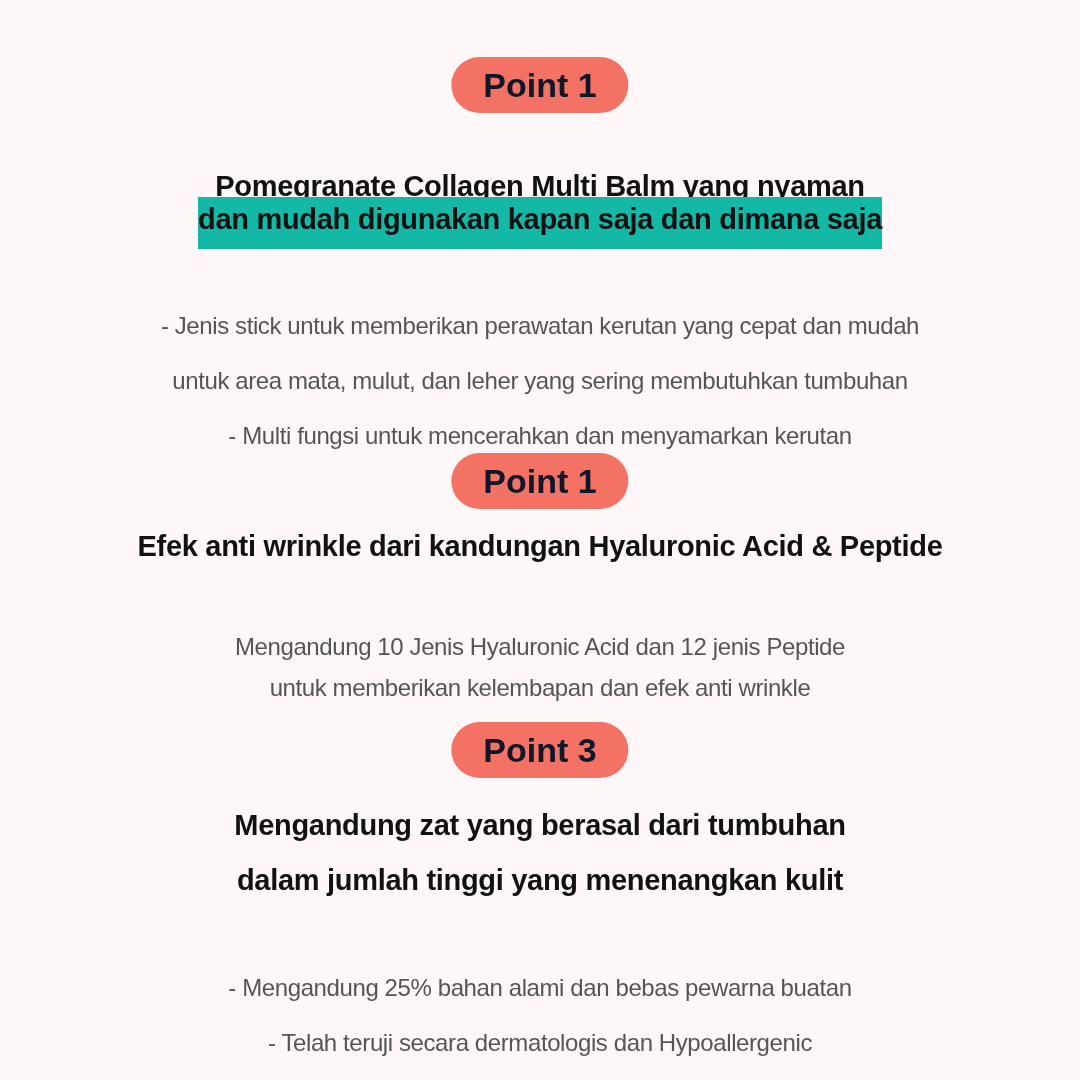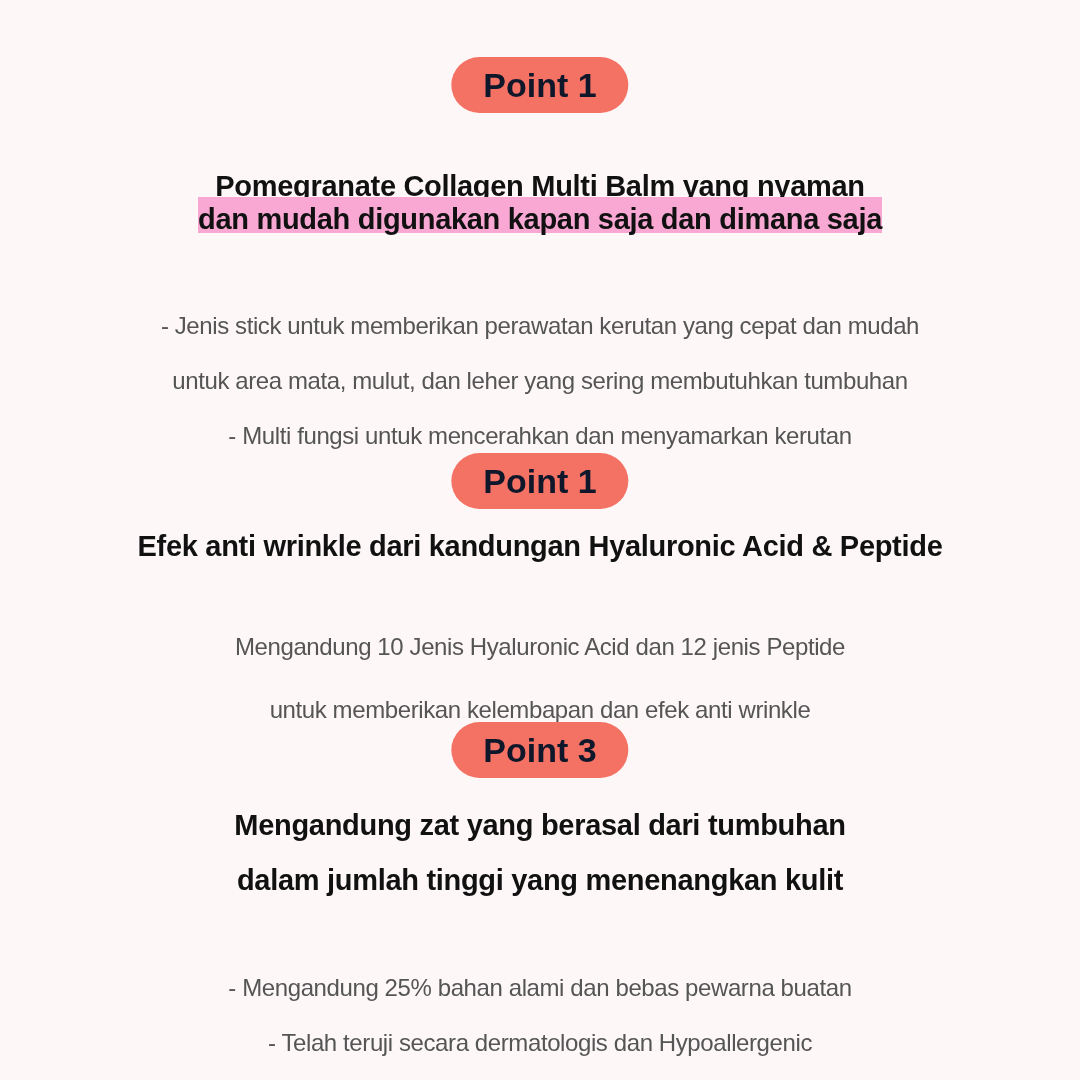--- a/index.html
+++ b/index.html
@@ -16,38 +16,38 @@
     border-radius:30px; height:56px; line-height:56px;
     padding:0 32px; white-space:nowrap;
   }
   .line {
     position:absolute; left:0; width:1080px; text-align:center;
     white-space:nowrap;
   }
   .head { font-size:29px; font-weight:bold; color:#111; letter-spacing:-0.3px; }
   .body { font-size:24px; color:#555; letter-spacing:-0.4px;margin-top:40px; }
   .hl {
-    display:inline-block; background:#f9a8d4; padding:0 0;
-    height:36px; line-height:44px;
+    display:inline-block; background:#14b8a6; padding:0 0;
+    height:52px; line-height:44px;
   }
 </style>
 </head>
 <body>
 
 <div class="pill" style="top:57px;">Point 1</div>
 <div class="line head" style="top:146px;margin-top:24px;">Pomegranate Collagen Multi Balm yang nyaman</div>
 <div class="line head" style="top:197px;">
   <span class="hl">dan mudah digunakan kapan saja dan dimana saja</span>
 </div>
 <div class="line body" style="top:272px;">- Jenis stick untuk memberikan perawatan kerutan yang cepat dan mudah</div>
 <div class="line body" style="top:327px;">untuk area mata, mulut, dan leher yang sering membutuhkan tumbuhan</div>
 <div class="line body" style="top:382px;text-align:center;">- Multi fungsi untuk mencerahkan dan menyamarkan kerutan</div>
 
 <div class="pill" style="top:453px;">Point 1</div>
 <div class="line head" style="top:530px;">Efek anti wrinkle dari kandungan Hyaluronic Acid &amp; Peptide</div>
 <div class="line body" style="top:593px;">Mengandung 10 Jenis Hyaluronic Acid dan 12 jenis Peptide</div>
-<div class="line body" style="top:656px;text-align:center;">untuk memberikan kelembapan dan efek anti wrinkle</div>
+<div class="line body" style="top:634px;text-align:center;">untuk memberikan kelembapan dan efek anti wrinkle</div>
 
 <div class="pill" style="top:722px;">Point 3</div>
 <div class="line head" style="top:809px;">Mengandung zat yang berasal dari tumbuhan</div>
 <div class="line head" style="top:864px;">dalam jumlah tinggi yang menenangkan kulit</div>
 <div class="line body" style="top:934px;">- Mengandung 25% bahan alami dan bebas pewarna buatan</div>
 <div class="line body" style="top:989px;">- Telah teruji secara dermatologis dan Hypoallergenic</div>
 
 </body></html>

